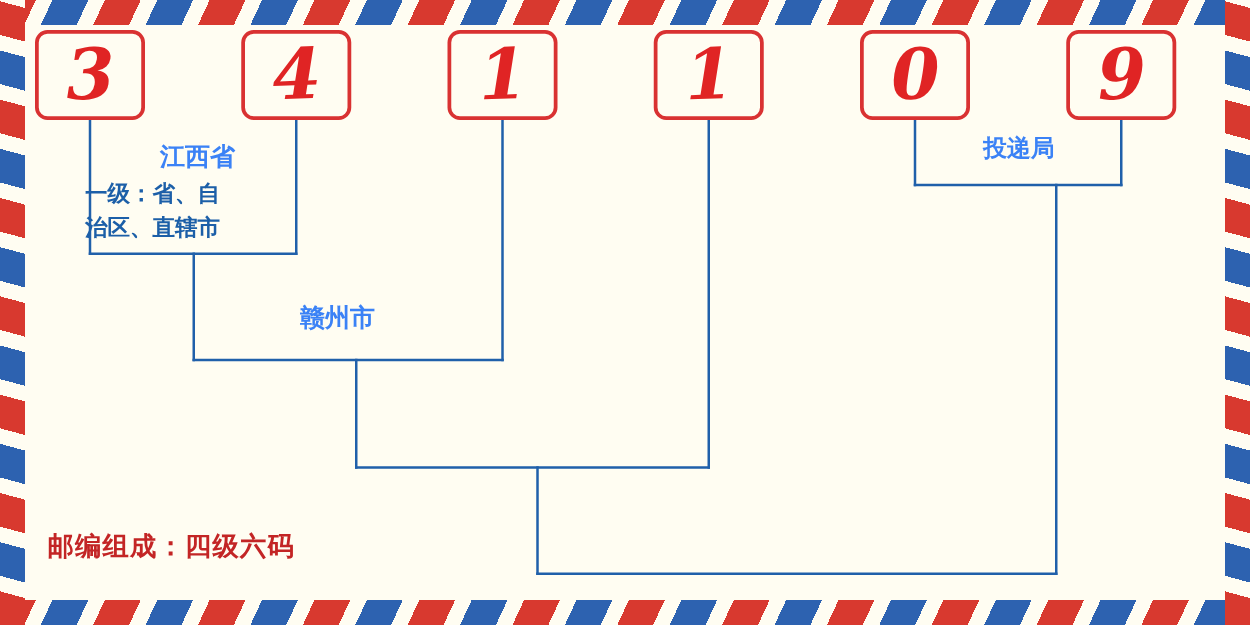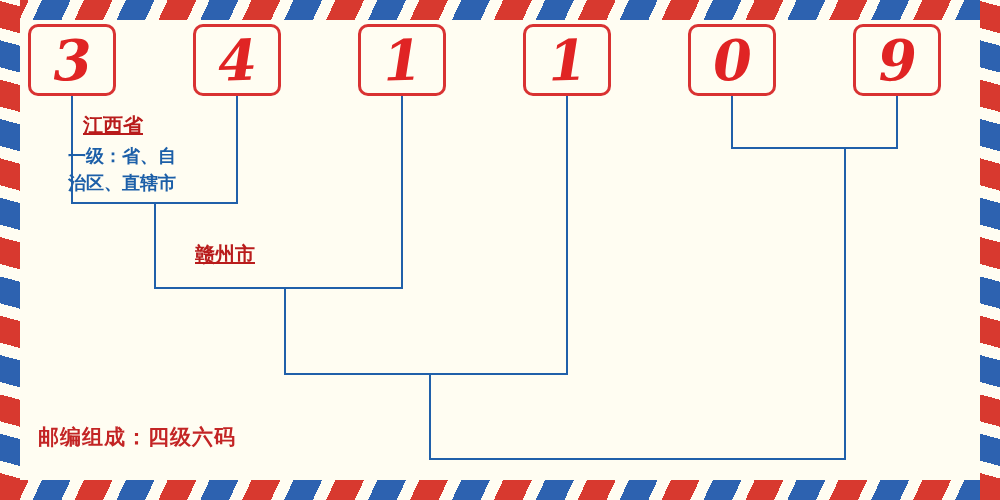--- a/index.html
+++ b/index.html
@@ -52,22 +52,22 @@
   }
 
   
   .line { position:absolute; background:#2060aa; }
   .line.v { width:2px; }
   .line.h { height:2px; }
 
   
   .region {
     position:absolute;
-    color:#b91c1c; font-weight:bold;
-    font-size:20px; text-decoration:underline;
+    color:#3b82f6; font-weight:bold;
+    font-size:20px; text-align:center;
   }
   .desc {
     position:absolute;
     color:#1c5fa8; font-weight:bold;
     font-size:18px; line-height:1.5;
     text-align:left; white-space:pre-line;
   }
 
   .footer-note {
     position:absolute;
@@ -129,16 +129,17 @@
   <div class="line h" style="left:731px;top:147px;width:167px"></div>
 
   <div class="region" style="left:83px;top:112px;width:150px">江西省</div>
   <div class="desc" style="left:68px;top:142px;width:180px">一级：省、自
 治区、直辖市</div>
 
   <div class="region" style="left:195px;top:241px;width:150px">赣州市</div>
 
 
 
+  <div class="region" style="left:745px;top:106px;width:140px;font-size:19px">投递局</div>
 
   <div class="footer-note">邮编组成：四级六码</div>
 
 </div>
 
 </body></html>

